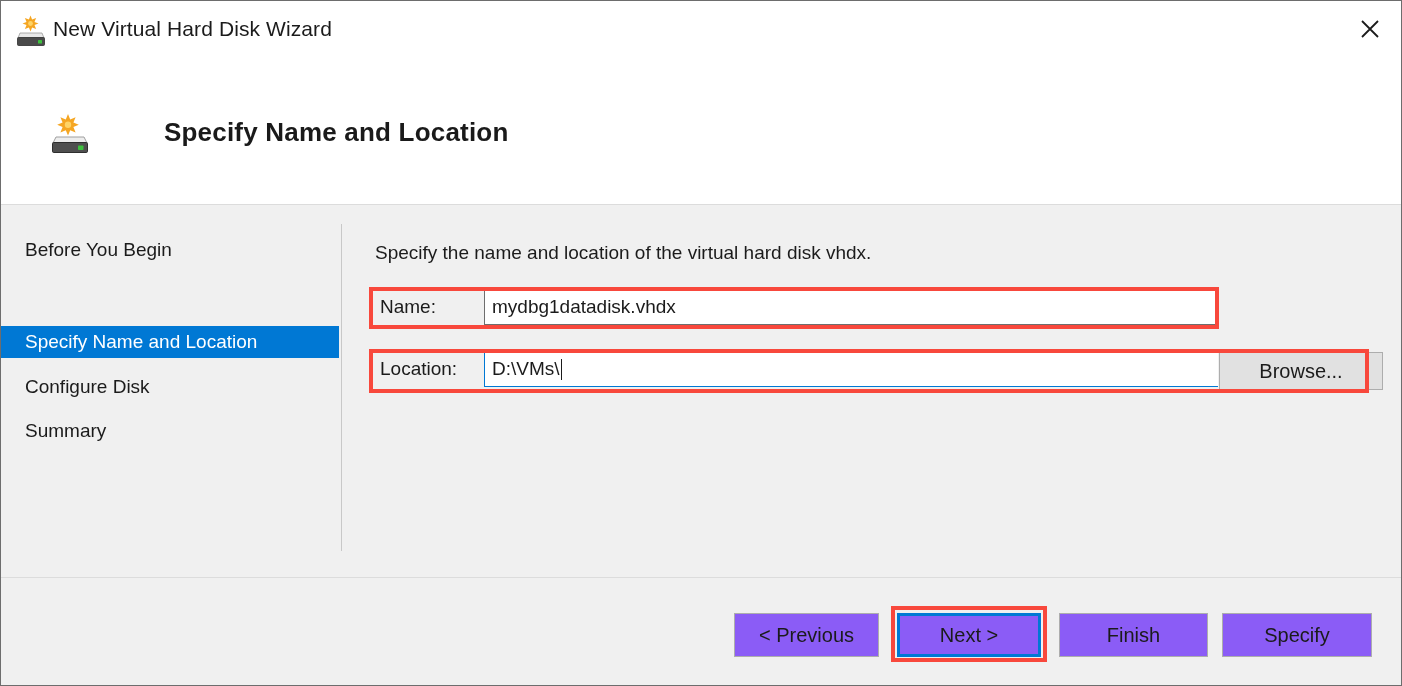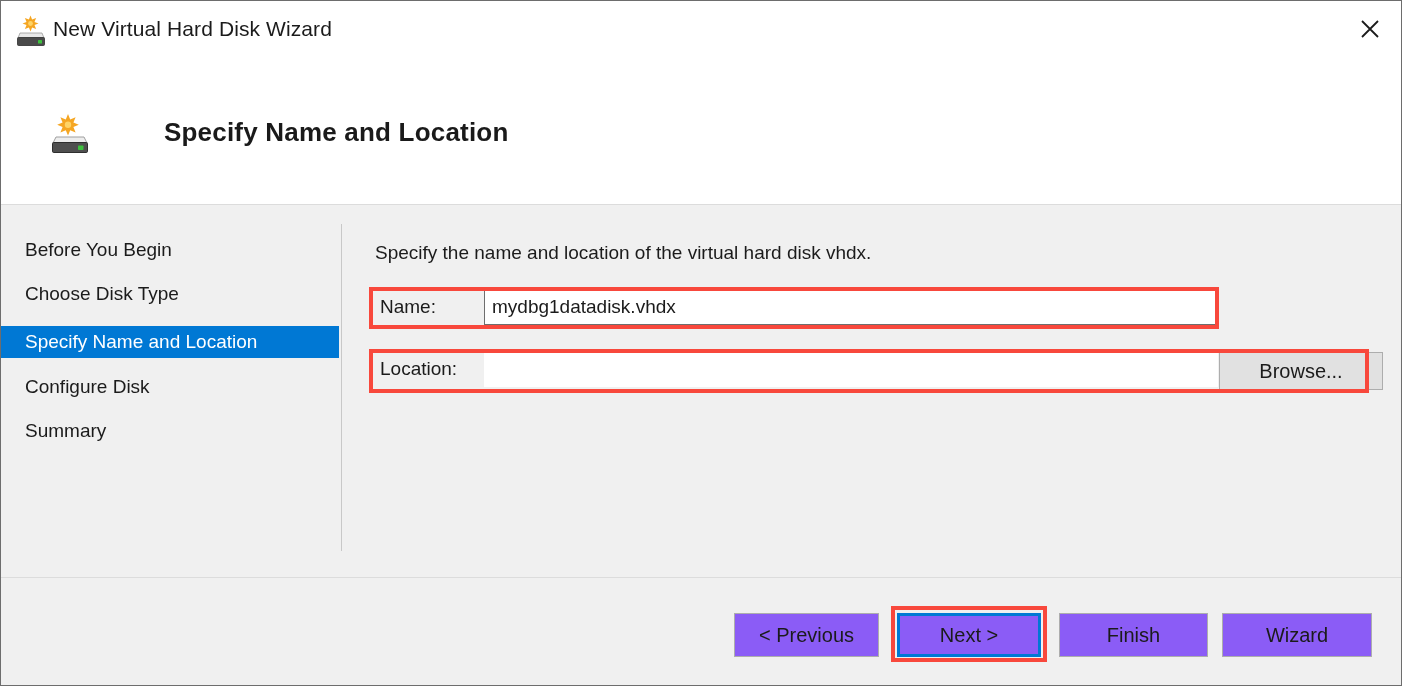--- a/index.html
+++ b/index.html
@@ -317,23 +317,20 @@
     </span>
     <div id="header-title">Specify Name and Location</div>
   </div>
 
   <div id="body-area">
 
     <div id="sidebar">
       <div class="nav-item" style="top:28px;">
         <span>Before You Begin</span>
       </div>
-      <div class="nav-item" style="top:72px;">
-        <span>Choose Disk Type</span>
-      </div>
       <div class="nav-item selected" style="top:120px;">
         <span>Specify Name and Location</span>
       </div>
       <div class="nav-item" style="top:165px;">
         <span>Configure Disk</span>
       </div>
       <div class="nav-item" style="top:209px;">
         <span>Summary</span>
       </div>
     </div>
@@ -345,30 +342,34 @@
 
       <div class="field-row" id="name-row">
         <div class="field-label">Name:</div>
         <div class="field-input">
           <span>mydbg1datadisk.vhdx</span>
         </div>
       </div>
 
       <div class="field-row" id="location-row">
         <div class="field-label">Location:</div>
+        <div class="field-input focused">
+          <span>D:\VMs\</span>
+            <span class="caret"></span>
+        </div>
       </div>
     </div>
   </div>
 
   <button id="browse-button">Browse...</button>
 
   <div id="footer">
     <button class="footer-button" id="btn-previous">&lt; Previous</button>
     <button class="footer-button" id="btn-finish">Finish</button>
     <button class="footer-button" id="btn-next">Next &gt;</button>
-    <button class="footer-button" id="btn-cancel">Wizard</button>
+    <button class="footer-button" id="btn-cancel">Specify</button>
   </div>
 
   <div class="annot-box" id="annot-name"></div>
   <div class="annot-box" id="annot-location"></div>
   <div class="annot-box" id="annot-next"></div>
 
 </div>
 
 </body></html>

